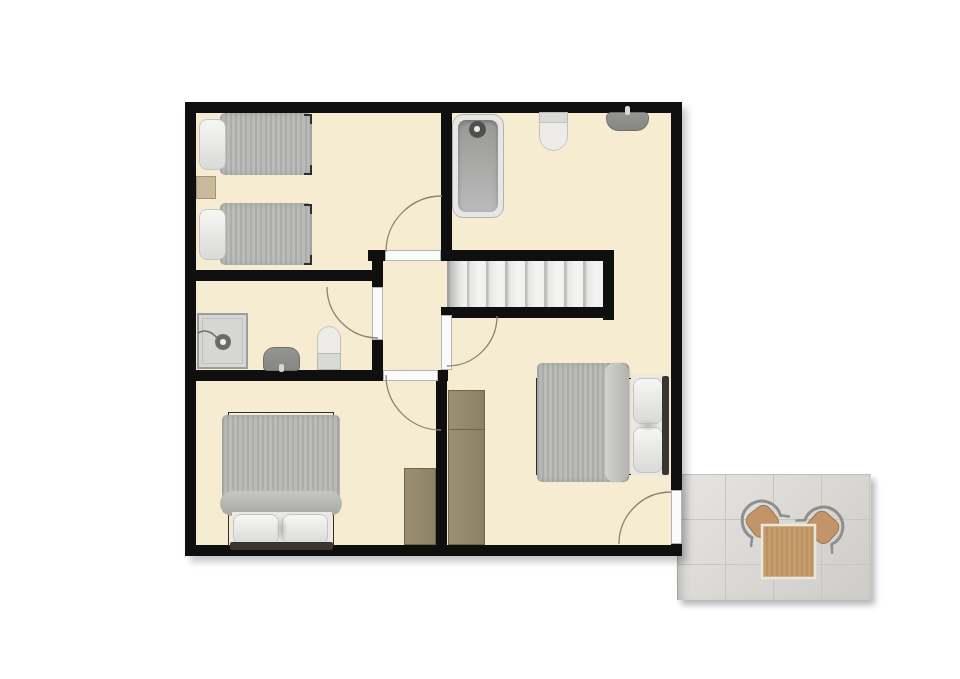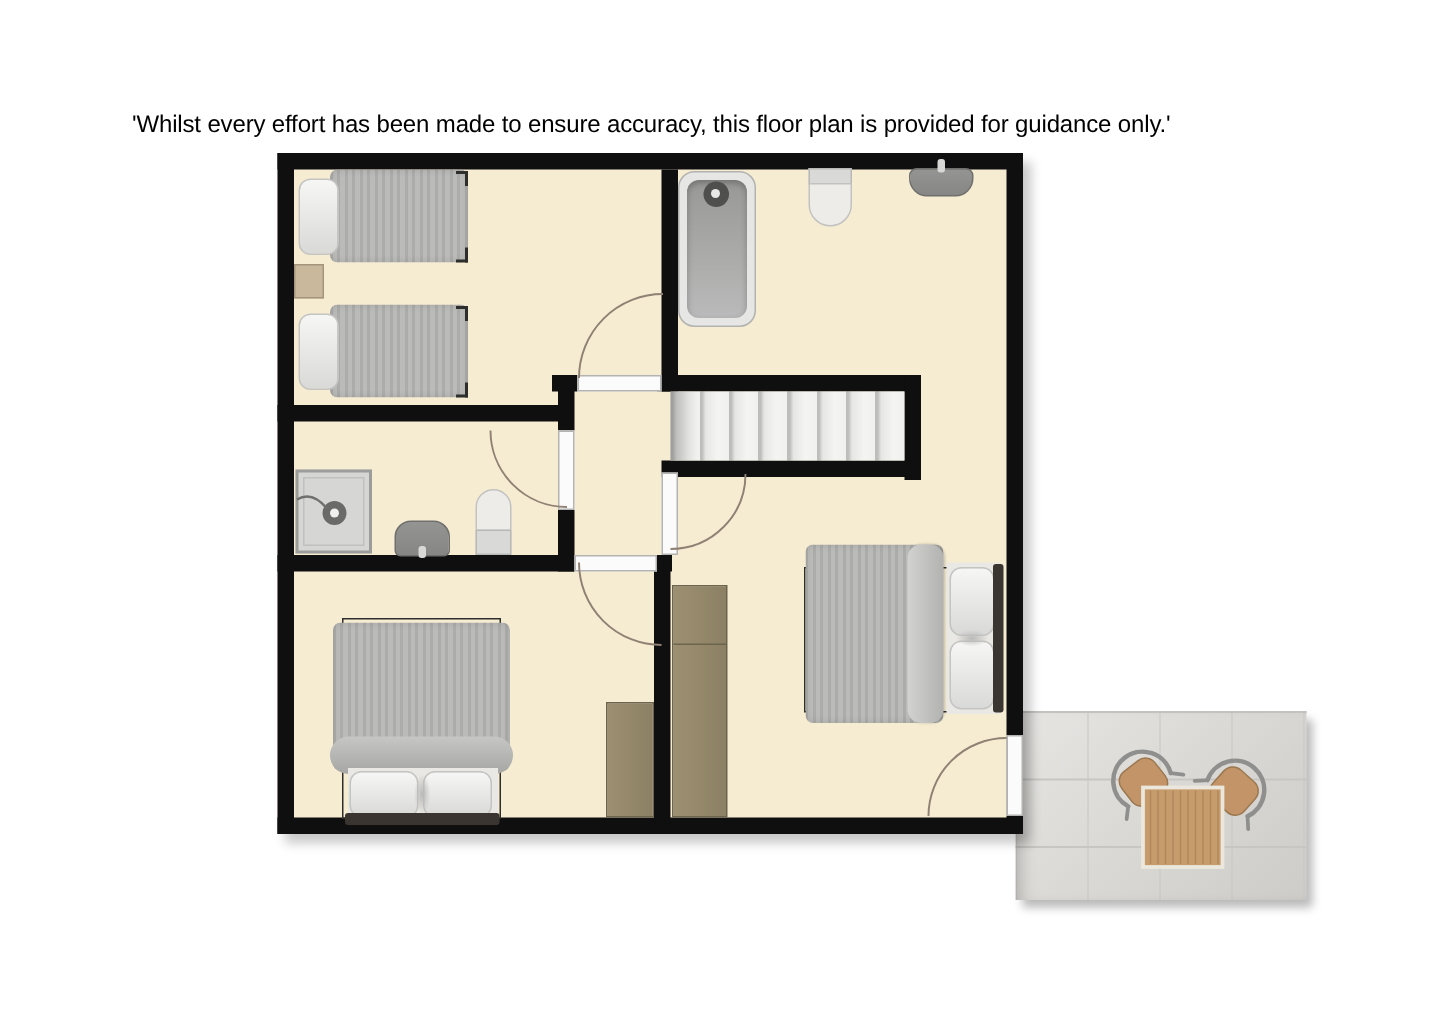--- a/index.html
+++ b/index.html
@@ -54,21 +54,20 @@
                           linear-gradient(135deg,rgba(255,255,255,0.35),rgba(0,0,0,0.05));
          background-size:48px 45px,48px 45px,100% 100%;
          box-shadow:4px 5px 6px rgba(0,0,0,0.28), inset 10px 0 12px -8px rgba(0,0,0,0.25);}
   .overlay{position:absolute;left:0;top:0;pointer-events:none;}
 </style>
 </head>
 <body>
 
 <div class="page">
 
-  <div class="disclaimer">'Whilst every effort has been made to ensure accuracy, this floor plan is provided for guidance only.'</div>
 
   <div class="patio"></div>
 
   <div class="plan">
 
     <div class="w" style="left:0;top:0;width:497px;height:11px;"></div>
     <div class="w" style="left:0;top:0;width:11px;height:454px;"></div>
     <div class="w" style="left:0;top:443px;width:497px;height:11px;"></div>
     <div class="w" style="left:486px;top:0;width:11px;height:454px;"></div>
 

